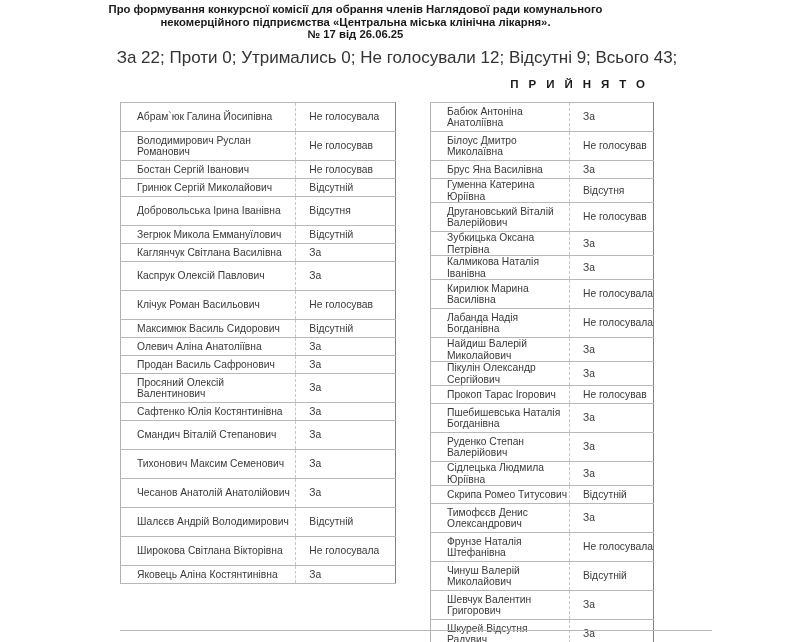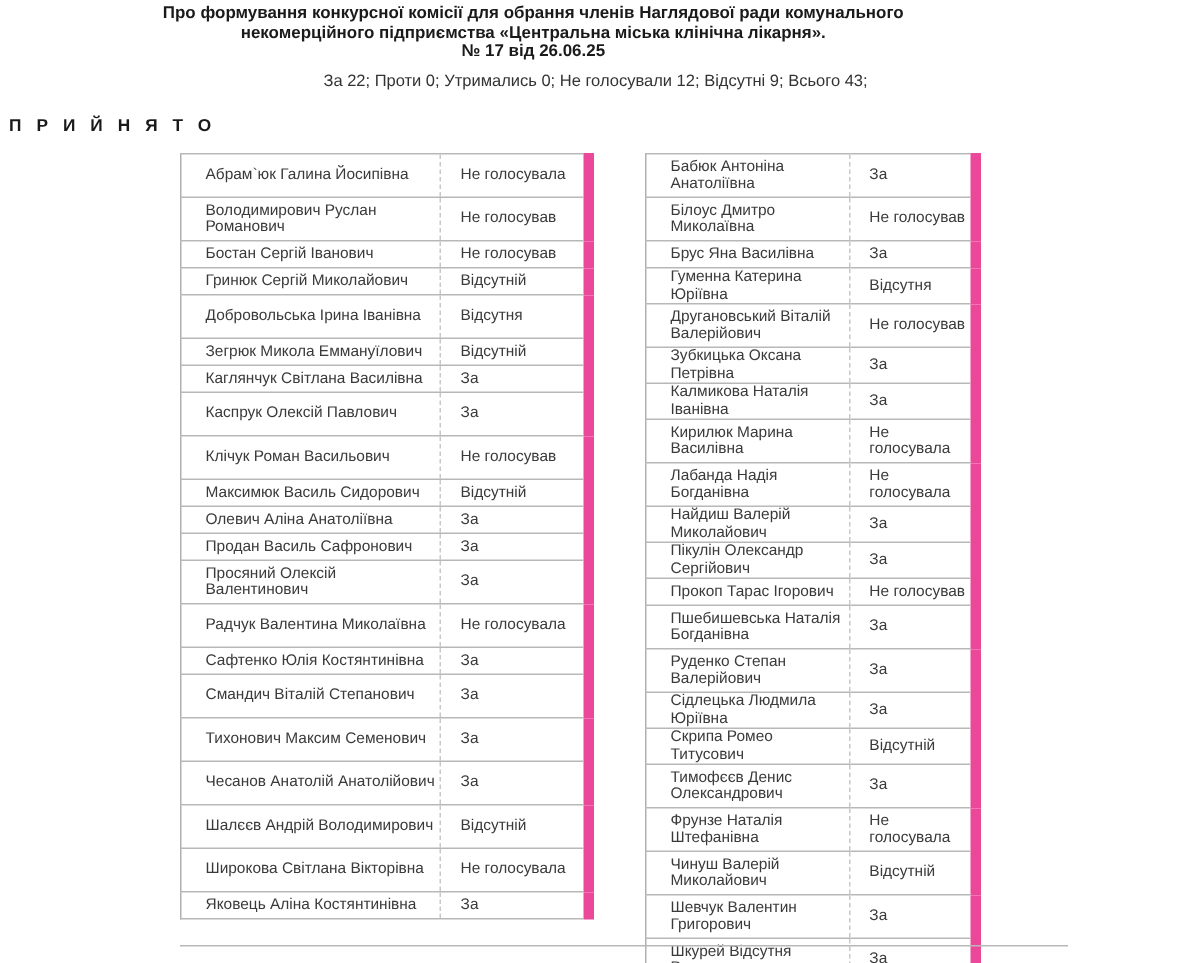--- a/index.html
+++ b/index.html
@@ -6,36 +6,36 @@
   body {
     width: 794px; height: 642px; position: relative; overflow: hidden;
     font-family: "Liberation Sans", sans-serif; color: #333333;
   }
   .title {
     position: absolute; left: 0; width: 711px; top: 3px;
     text-align: center; font-weight: bold; font-size: 11.3px; line-height: 12.5px; color: #1a1a1a;
   }
   .summary {
     position: absolute; left: 0; width: 794px; top: 48px;
-    text-align: center; font-size: 11px; color: #333;
+    text-align: center; font-size: 17px; color: #333;
   }
   .result {
     position: absolute; left: 0; width: 655px; top: 78px;
-    text-align: left; font-weight: bold; font-size: 11.5px; letter-spacing: 10px; color: #1a1a1a;
+    text-align: right; font-weight: bold; font-size: 11.5px; letter-spacing: 10px; color: #1a1a1a;
     padding-left: 6px; box-sizing: border-box;
   }
   table.votes {
     position: absolute; border-collapse: collapse; font-size: 10.3px; color: #3a3a3a; padding-left: 39px;
   }
   table.votes td {
     border-top: 1px solid #b8b8b8; border-bottom: 1px solid #b8b8b8;
     padding: 0 0 0 16px; line-height: 11.5px; vertical-align: middle; box-sizing: border-box;
   }
   table.votes td.name { border-left: 1px solid #b0b0b0; border-right: 1px dashed #c8c8c8; }
-  table.votes td.vote { border-right: 7px solid #ec4899; padding-left: 13px; }
+  table.votes td.vote { border-right: 1px solid #ec4899; padding-left: 13px; }
   #left-table { left: 120px; top: 102px; width: 276px; }
   #left-table td.name { width: 176px; }
   #left-table td.vote { width: 100px; }
   #right-table { left: 430px; top: 102px; width: 224px; }
   #right-table td.name { width: 183px; }
   #right-table td.vote { width: 99px; }
   tr.h18 td { height: 18px; margin-top: 16px; }
   tr.h29 td { height: 29px; }
   .bottom-line {
     position: absolute; left: 120px; top: 630px; width: 592px; height: 0;
@@ -102,24 +102,20 @@
         <td class="vote">За</td>
       </tr>
       <tr class="h18">
         <td class="name">Продан Василь Сафронович</td>
         <td class="vote">За</td>
       </tr>
       <tr class="h29">
         <td class="name">Просяний Олексій Валентинович</td>
         <td class="vote">За</td>
       </tr>
-      <tr class="h29">
-        <td class="name">Радчук Валентина Миколаївна</td>
-        <td class="vote">Не голосувала</td>
-      </tr>
       <tr class="h18">
         <td class="name">Сафтенко Юлія Костянтинівна</td>
         <td class="vote">За</td>
       </tr>
       <tr class="h29">
         <td class="name">Смандич Віталій Степанович</td>
         <td class="vote">За</td>
       </tr>
       <tr class="h29">
         <td class="name">Тихонович Максим Семенович</td>

